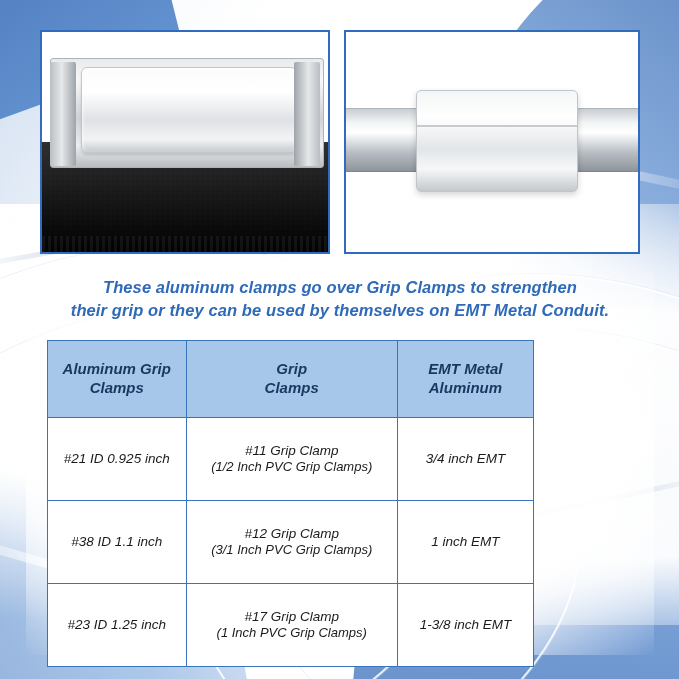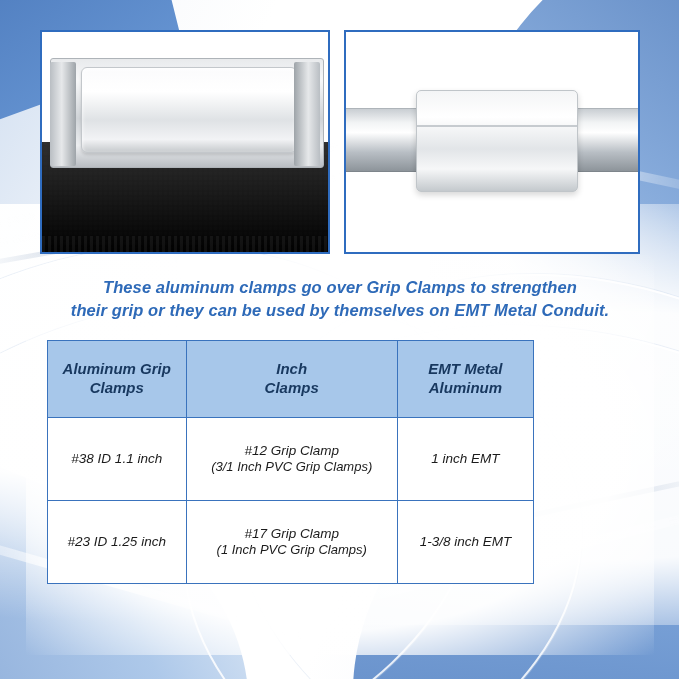--- a/index.html
+++ b/index.html
@@ -374,30 +374,38 @@
         <col class="col-b">
         <col class="col-c">
       </colgroup>
       <thead>
         <tr>
           <th>
             <span>Aluminum Grip</span><br>
             <span>Clamps</span>
           </th>
           <th>
-            <span>Inch</span><br>
+            <span>Grip</span><br>
             <span>Clamps</span>
           </th>
           <th>
             <span>EMT Metal</span><br>
             <span>Aluminum</span>
           </th>
         </tr>
       </thead>
       <tbody>
+        <tr>
+          <td>#21 ID 0.925 inch</td>
+          <td>
+            <span>#11 Grip Clamp</span>
+            <span class="sub">(1/2 Inch PVC Grip Clamps)</span>
+          </td>
+          <td>3/4 inch EMT</td>
+        </tr>
         <tr>
           <td>#38 ID 1.1 inch</td>
           <td>
             <span>#12 Grip Clamp</span>
             <span class="sub">(3/1 Inch PVC Grip Clamps)</span>
           </td>
           <td>1 inch EMT</td>
         </tr>
         <tr>
           <td>#23 ID 1.25 inch</td>

